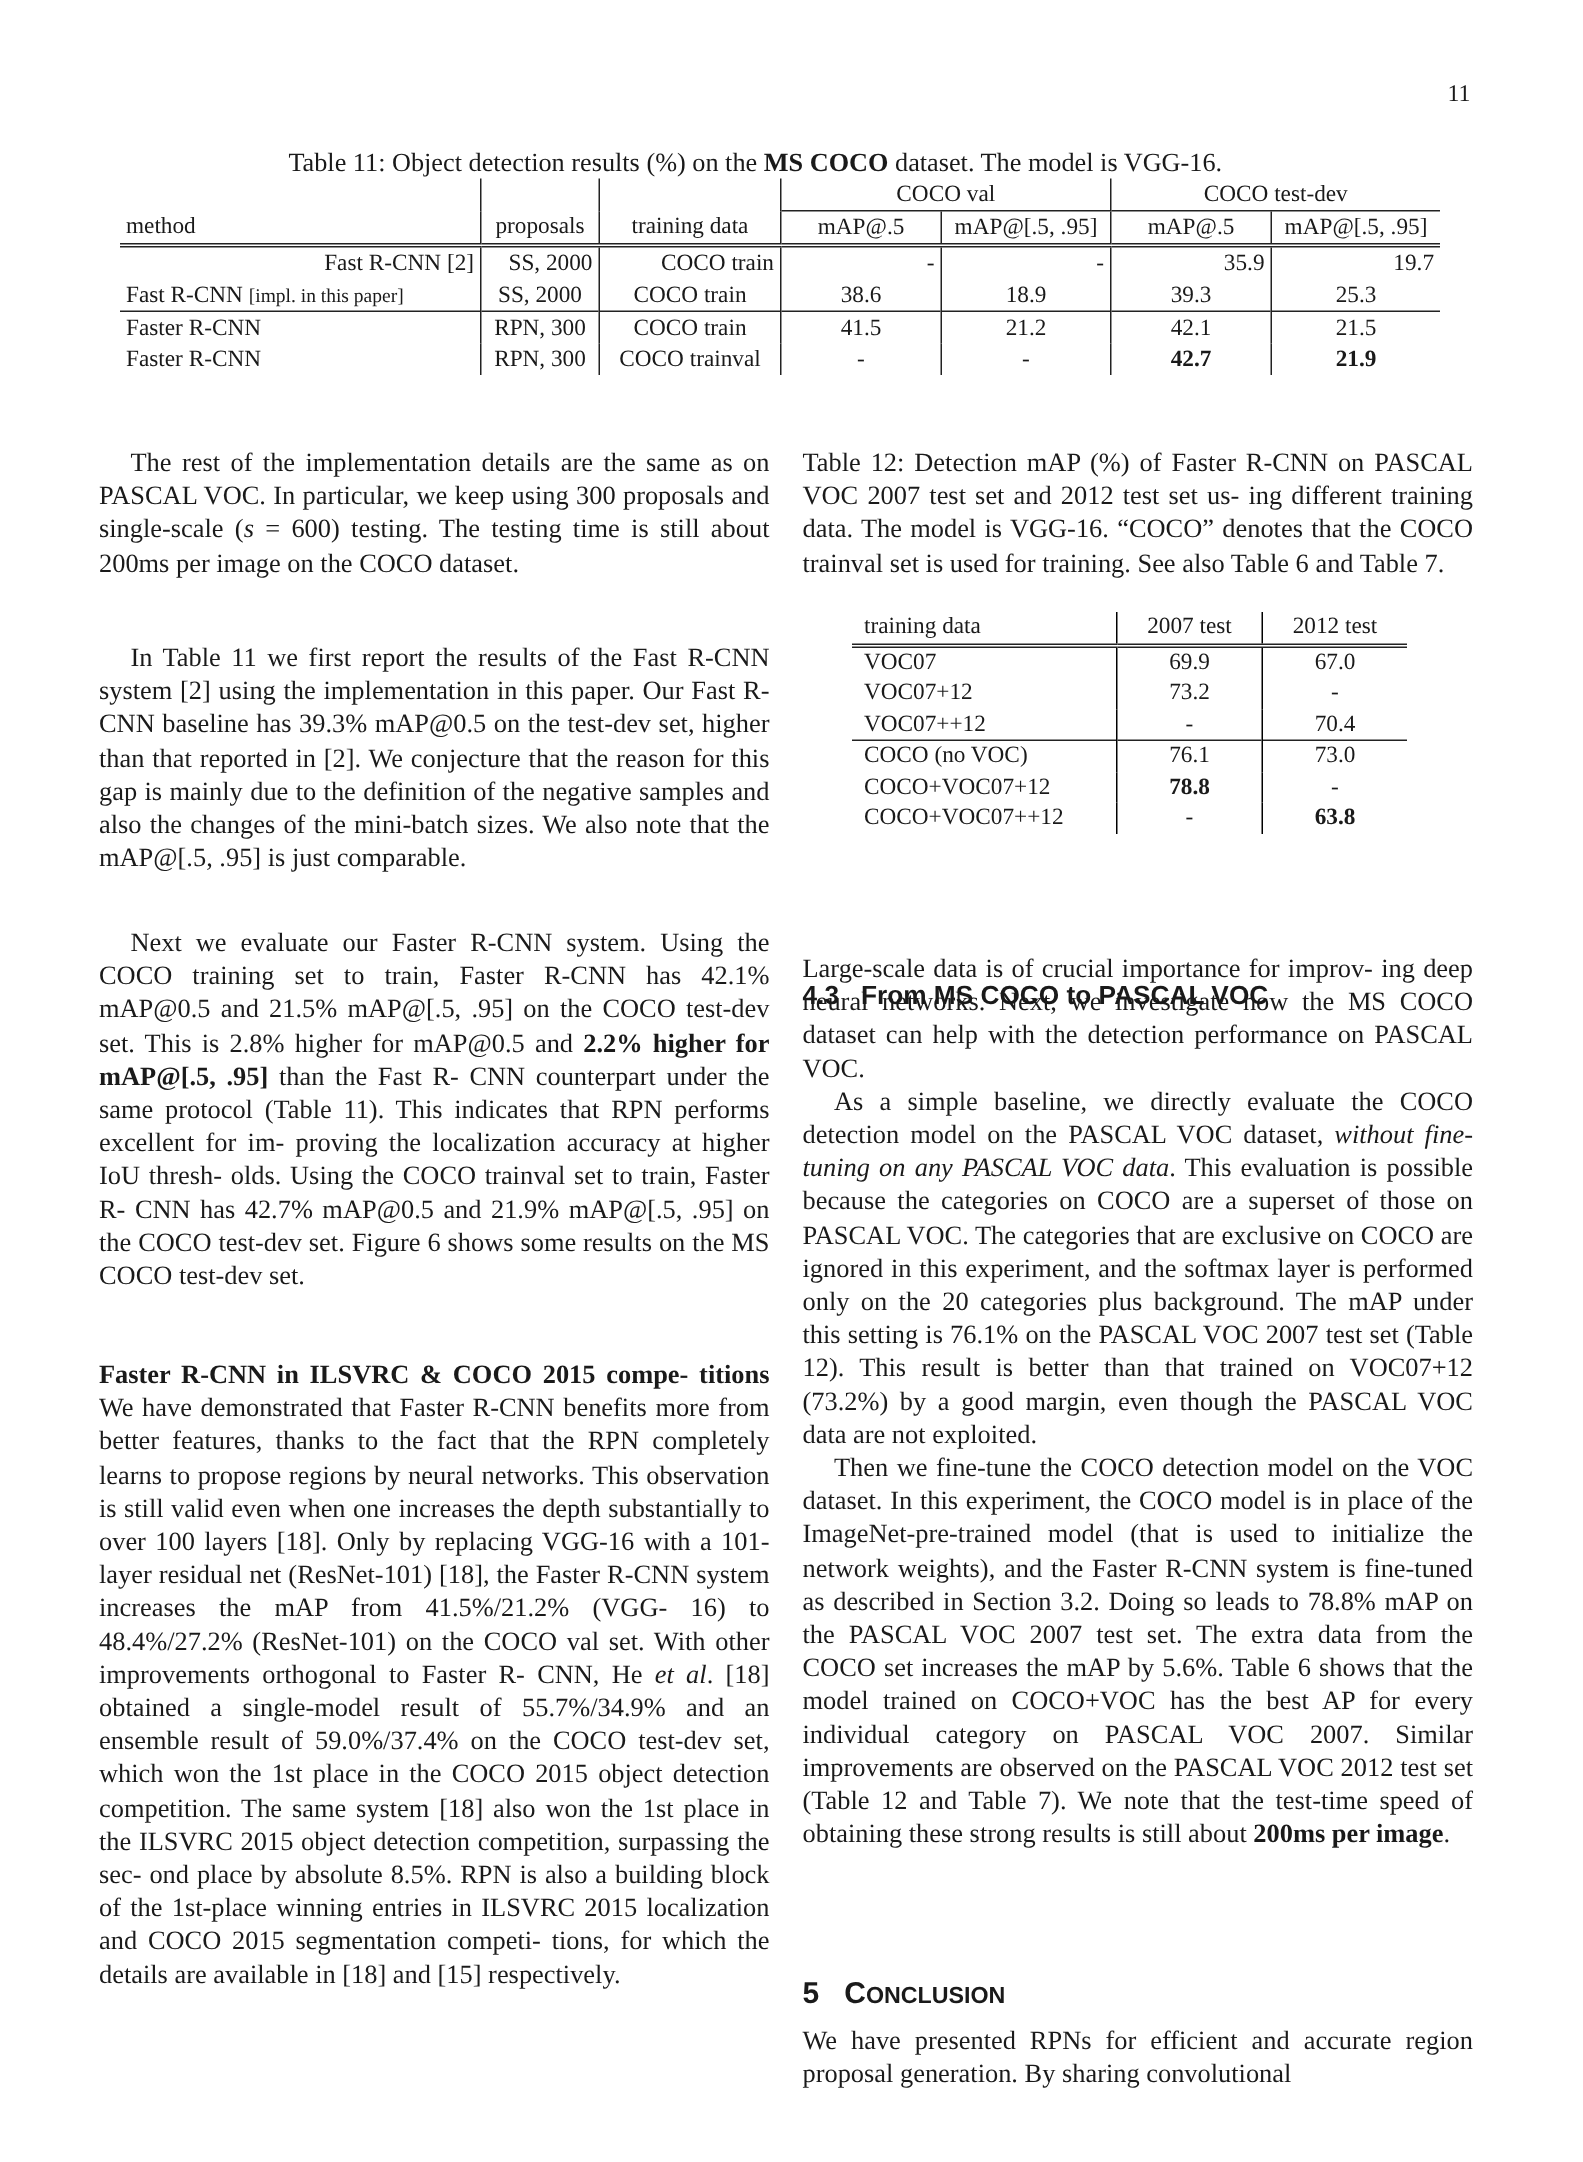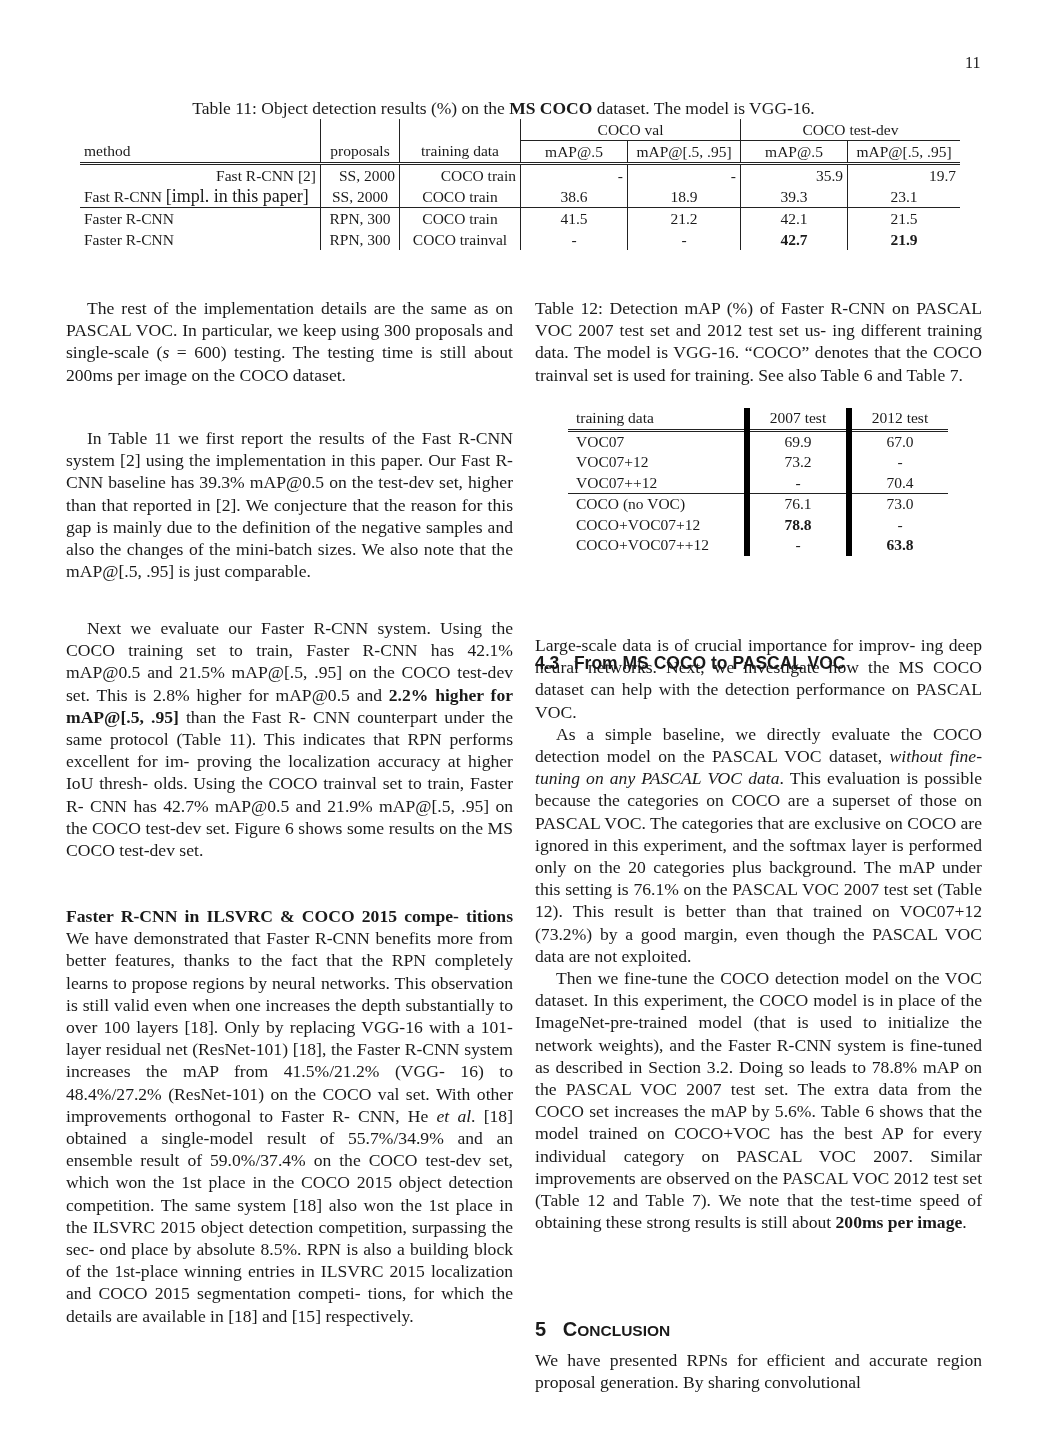--- a/index.html
+++ b/index.html
@@ -8,33 +8,33 @@
   .pagenum { position: absolute; top: 54px; left: 965px; font-size: 16px; }
 
   
   .t11cap { position: absolute; top: 98px; left: 0; width: 1007px; text-align: center; font-size: 17.5px; }
   .t11 { position: absolute; top: 119px; left: 80px; border-collapse: collapse; font-size: 15.5px; }
   .t11 td { padding: 0 4px; height: 21px; line-height: 20px; white-space: nowrap; }
   .t11 .c { text-align: center; }
   .t11 .vl { border-left: 1px solid #222; }
   .t11 .bt { border-top: 1px solid #222; margin-top: 48px; }
   .t11 .dbl { border-top: 3px double #222; text-align: right; }
-  .t11 .small { font-size: 18px; text-align: center; }
+  .t11 .small { font-size: 13px; text-align: center; }
 
   
   .col { position: absolute; width: 447px; font-size: 17.6px; line-height: 22.2px; text-align: justify; }
   .col p { margin: 0; }
   .col .ind { text-indent: 21px; }
   .left { left: 66px; }
   .right { left: 535px; }
 
   .t12 { position: absolute; top: 408px; left: 568px; border-collapse: collapse; font-size: 15.5px; }
   .t12 td { padding: 0 8px; height: 20.5px; line-height: 20px; white-space: nowrap; }
   .t12 .c { text-align: center; }
-  .t12 .vl { border-left: 6px solid #000000; }
+  .t12 .vl { border-left: 1px solid #000000; }
   .t12 .dbl { border-top: 3px double #222; }
   .t12 .bt { border-top: 1px solid #222; }
 
   .h3 { position: absolute; font-family: "Liberation Sans", "DejaVu Sans", sans-serif; font-weight: bold; font-size: 17.5px; margin-top: 47px; }
   .h2 { position: absolute; font-family: "Liberation Sans", "DejaVu Sans", sans-serif; font-weight: bold; font-size: 20px; }
   .sc { font-size: 15.5px; }
   b { font-weight: bold; }
 </style>
 </head>
 <body>
@@ -70,21 +70,21 @@
     <td class="dbl vl c">35.9</td>
     <td class="dbl vl c">19.7</td>
   </tr>
   <tr>
     <td><span>Fast R-CNN </span><span class="small">[impl. in this paper]</span></td>
     <td class="vl c">SS, 2000</td>
     <td class="vl c">COCO train</td>
     <td class="vl c">38.6</td>
     <td class="vl c">18.9</td>
     <td class="vl c">39.3</td>
-    <td class="vl c">23.1</td>
+    <td class="vl c">25.3</td>
   </tr>
   <tr>
     <td class="bt">Faster R-CNN</td>
     <td class="bt vl c">RPN, 300</td>
     <td class="bt vl c">COCO train</td>
     <td class="bt vl c">41.5</td>
     <td class="bt vl c">21.2</td>
     <td class="bt vl c">42.1</td>
     <td class="bt vl c">21.5</td>
   </tr>

